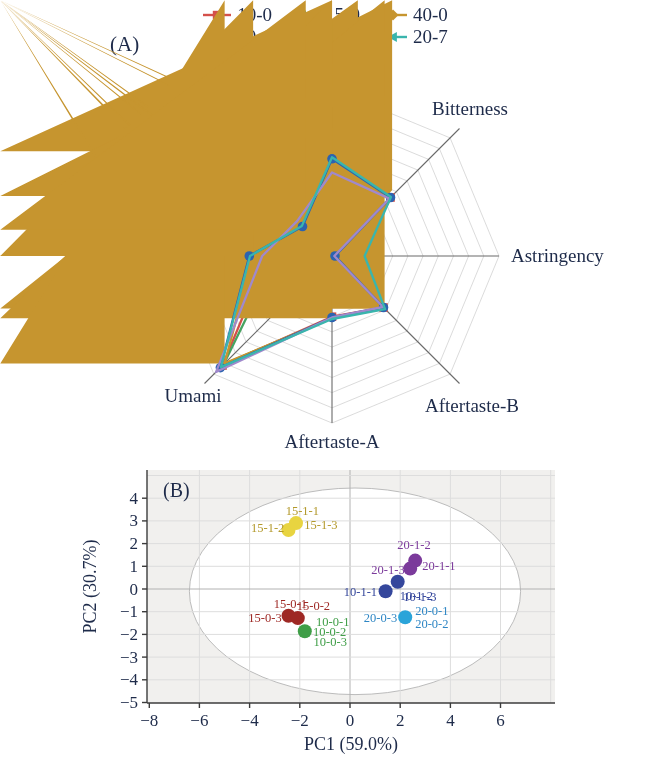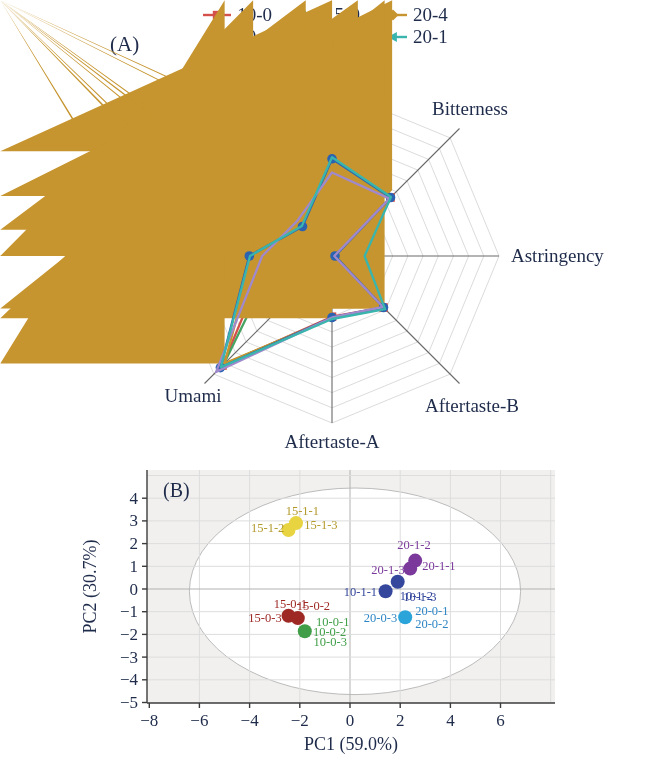--- a/index.html
+++ b/index.html
@@ -46,21 +46,21 @@
           </span>
         <span>15-0</span>
       </div>
       <div class="legend-item">
         <span>
             <svg width="30" height="14" viewBox="0 0 30 14">
     <line x1="1" y1="7" x2="29" y2="7" stroke="#c6952f" stroke-width="2.4"></line>
     <path d="M15 1.4999999999999998L20.5 7L15 12.5L9.5 7Z" fill="#c6952f"></path>
             </svg>
           </span>
-        <span>20-4</span>
+        <span>40-0</span>
       </div>
     </div>
     <div class="legend-row">
       <div class="legend-item">
         <span>
             <svg width="30" height="14" viewBox="0 0 30 14">
     <line x1="1" y1="7" x2="29" y2="7" stroke="#2c63b0" stroke-width="2.4"></line>
     <circle cx="15" cy="7" r="4.7" fill="#2c63b0"></circle>
             </svg>
           </span>
@@ -75,21 +75,21 @@
           </span>
         <span>15-1</span>
       </div>
       <div class="legend-item">
         <span>
             <svg width="30" height="14" viewBox="0 0 30 14">
     <line x1="1" y1="7" x2="29" y2="7" stroke="#3ab5ad" stroke-width="2.4"></line>
     <path d="M9.8 7L18.9 2.0999999999999996L18.9 11.899999999999999Z" fill="#3ab5ad"></path>
             </svg>
           </span>
-        <span>20-1</span>
+        <span>20-7</span>
       </div>
     </div>
   </div>
 
   <svg id="radar" width="650" height="455" viewBox="0 0 650 455" style="position:absolute;left:0;top:0;">
       <g>
         <polygon points="332.0,240.8 342.7,245.3 347.2,256.0 342.7,266.7 332.0,271.2 321.3,266.7 316.8,256.0 321.3,245.3" fill="none" stroke="#cccccc" stroke-width="0.7"></polygon>
         <polygon points="332.0,225.6 353.5,234.5 362.4,256.0 353.5,277.5 332.0,286.4 310.5,277.5 301.6,256.0 310.5,234.5" fill="none" stroke="#cccccc" stroke-width="0.7"></polygon>
         <polygon points="332.0,210.5 364.2,223.8 377.5,256.0 364.2,288.2 332.0,301.5 299.8,288.2 286.5,256.0 299.8,223.8" fill="none" stroke="#cccccc" stroke-width="0.7"></polygon>
         <polygon points="332.0,195.3 374.9,213.1 392.7,256.0 374.9,298.9 332.0,316.7 289.1,298.9 271.3,256.0 289.1,213.1" fill="none" stroke="#cccccc" stroke-width="0.7"></polygon>

